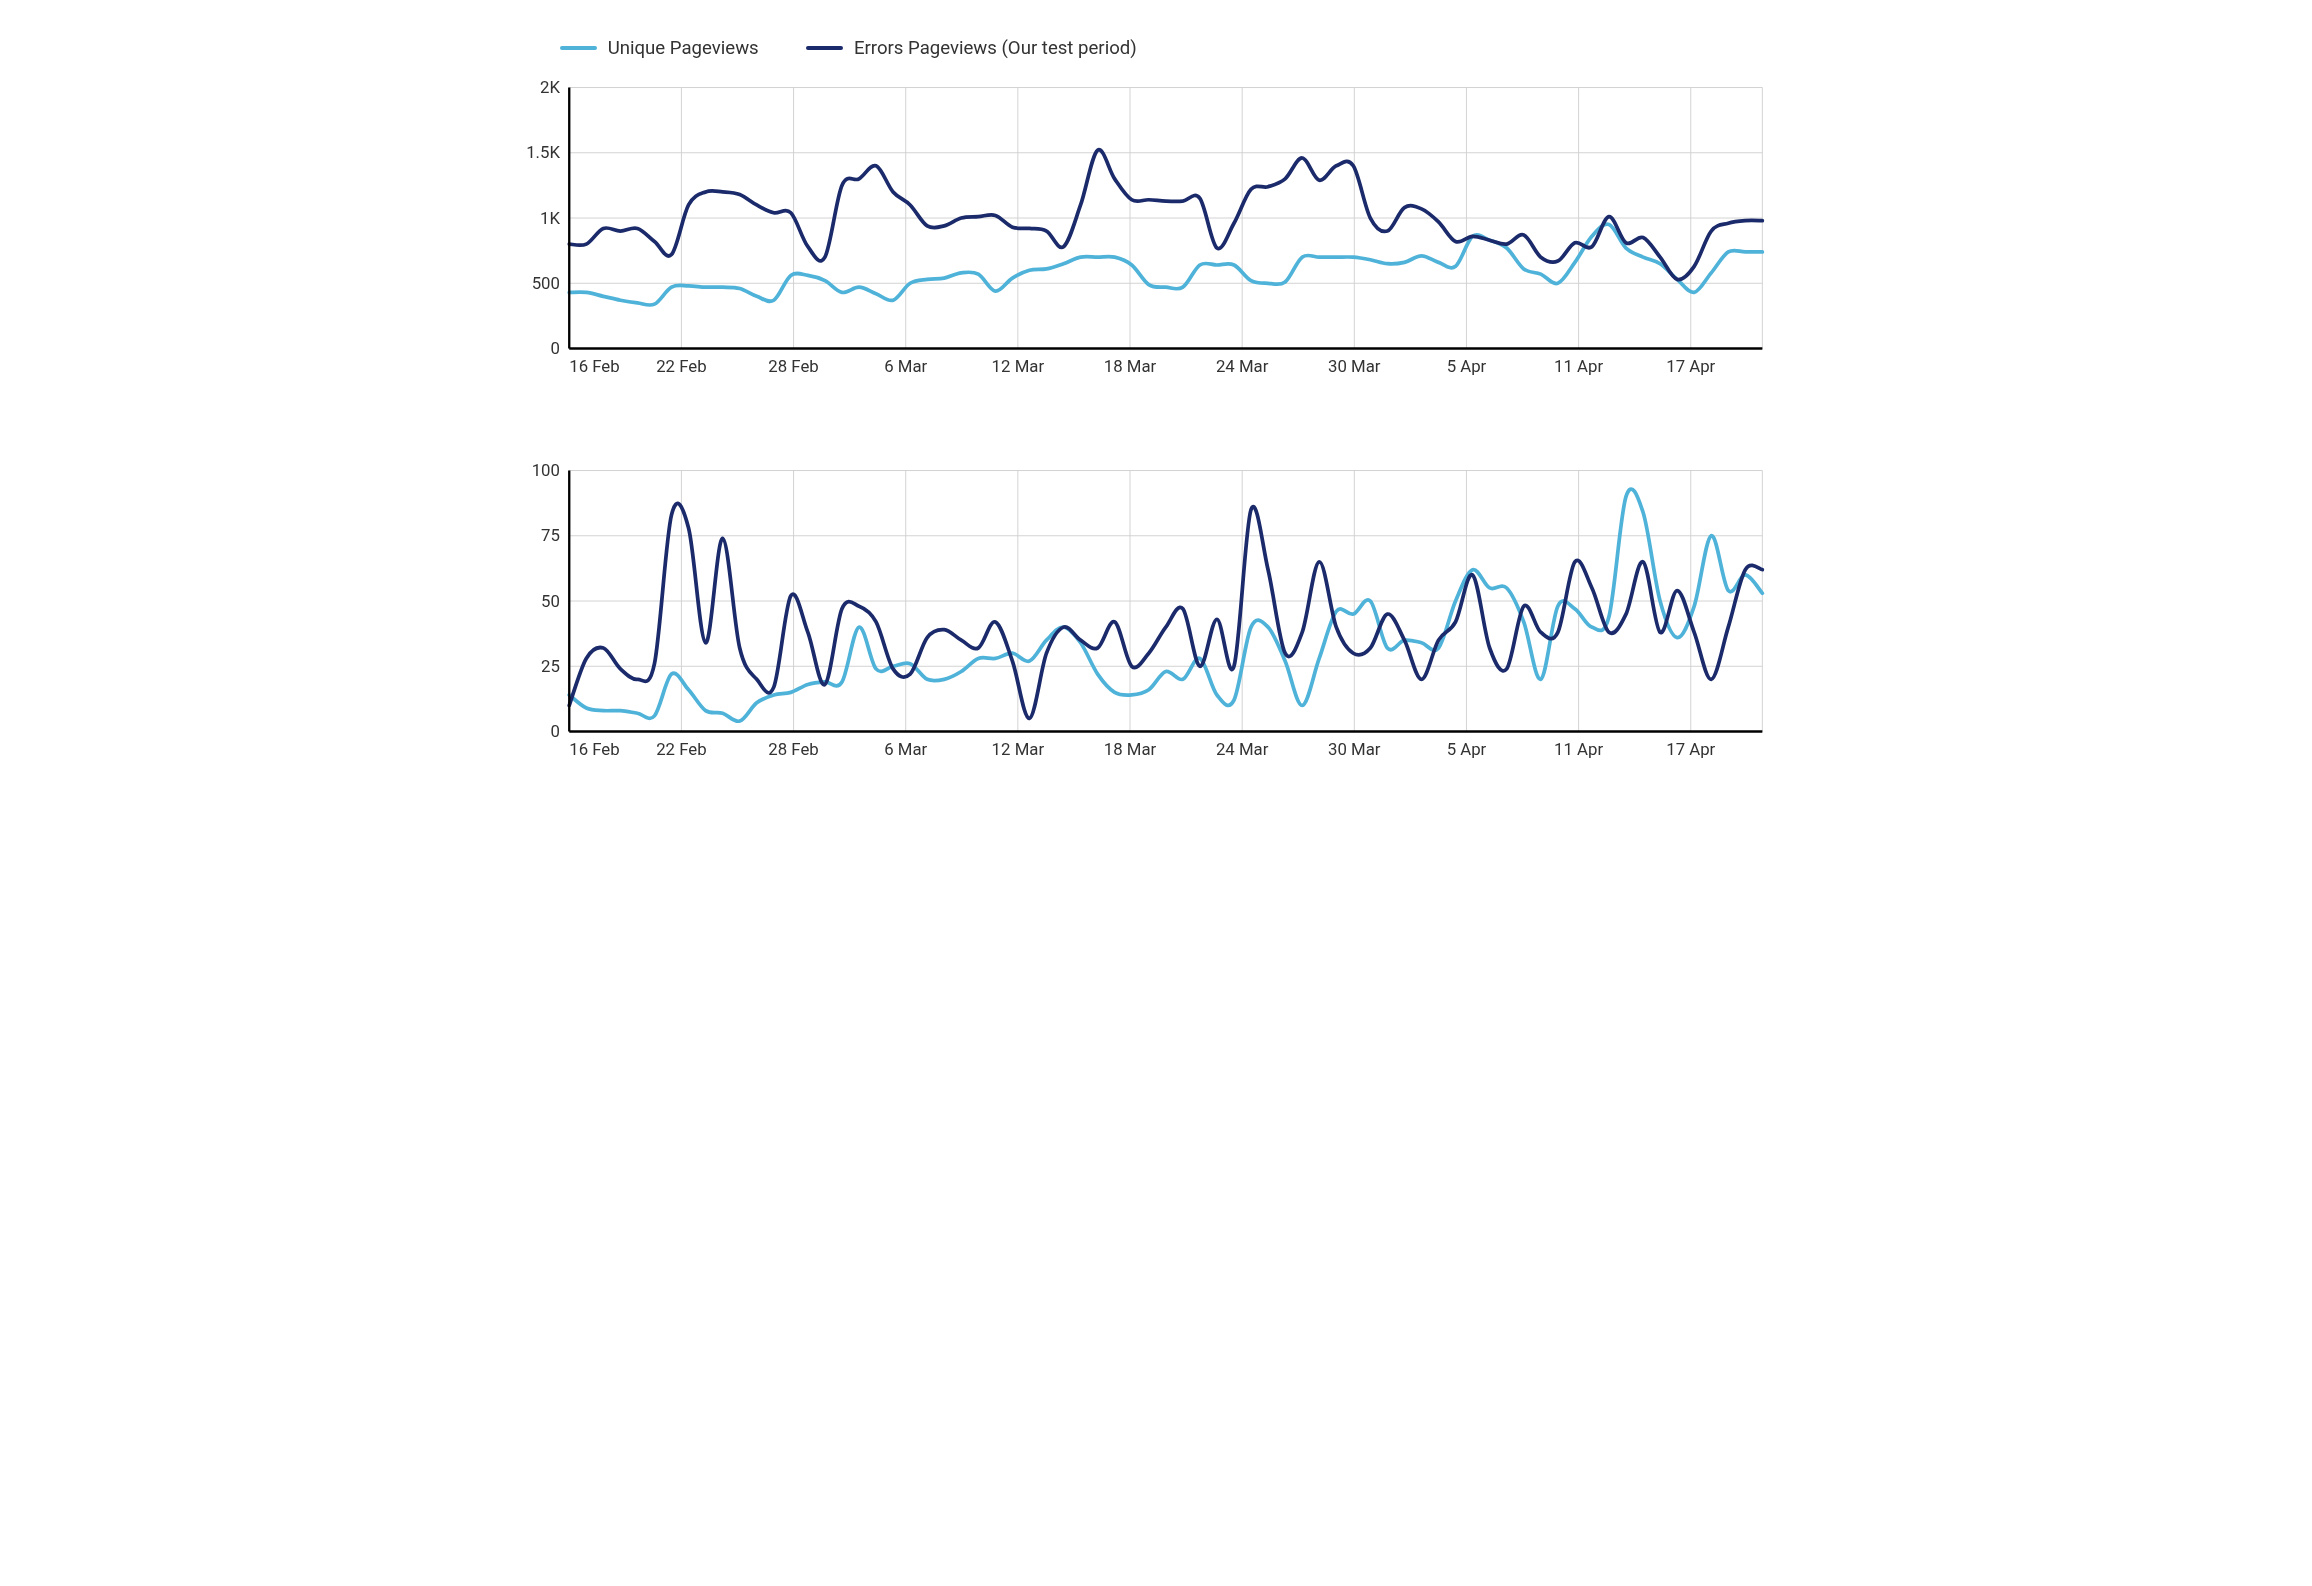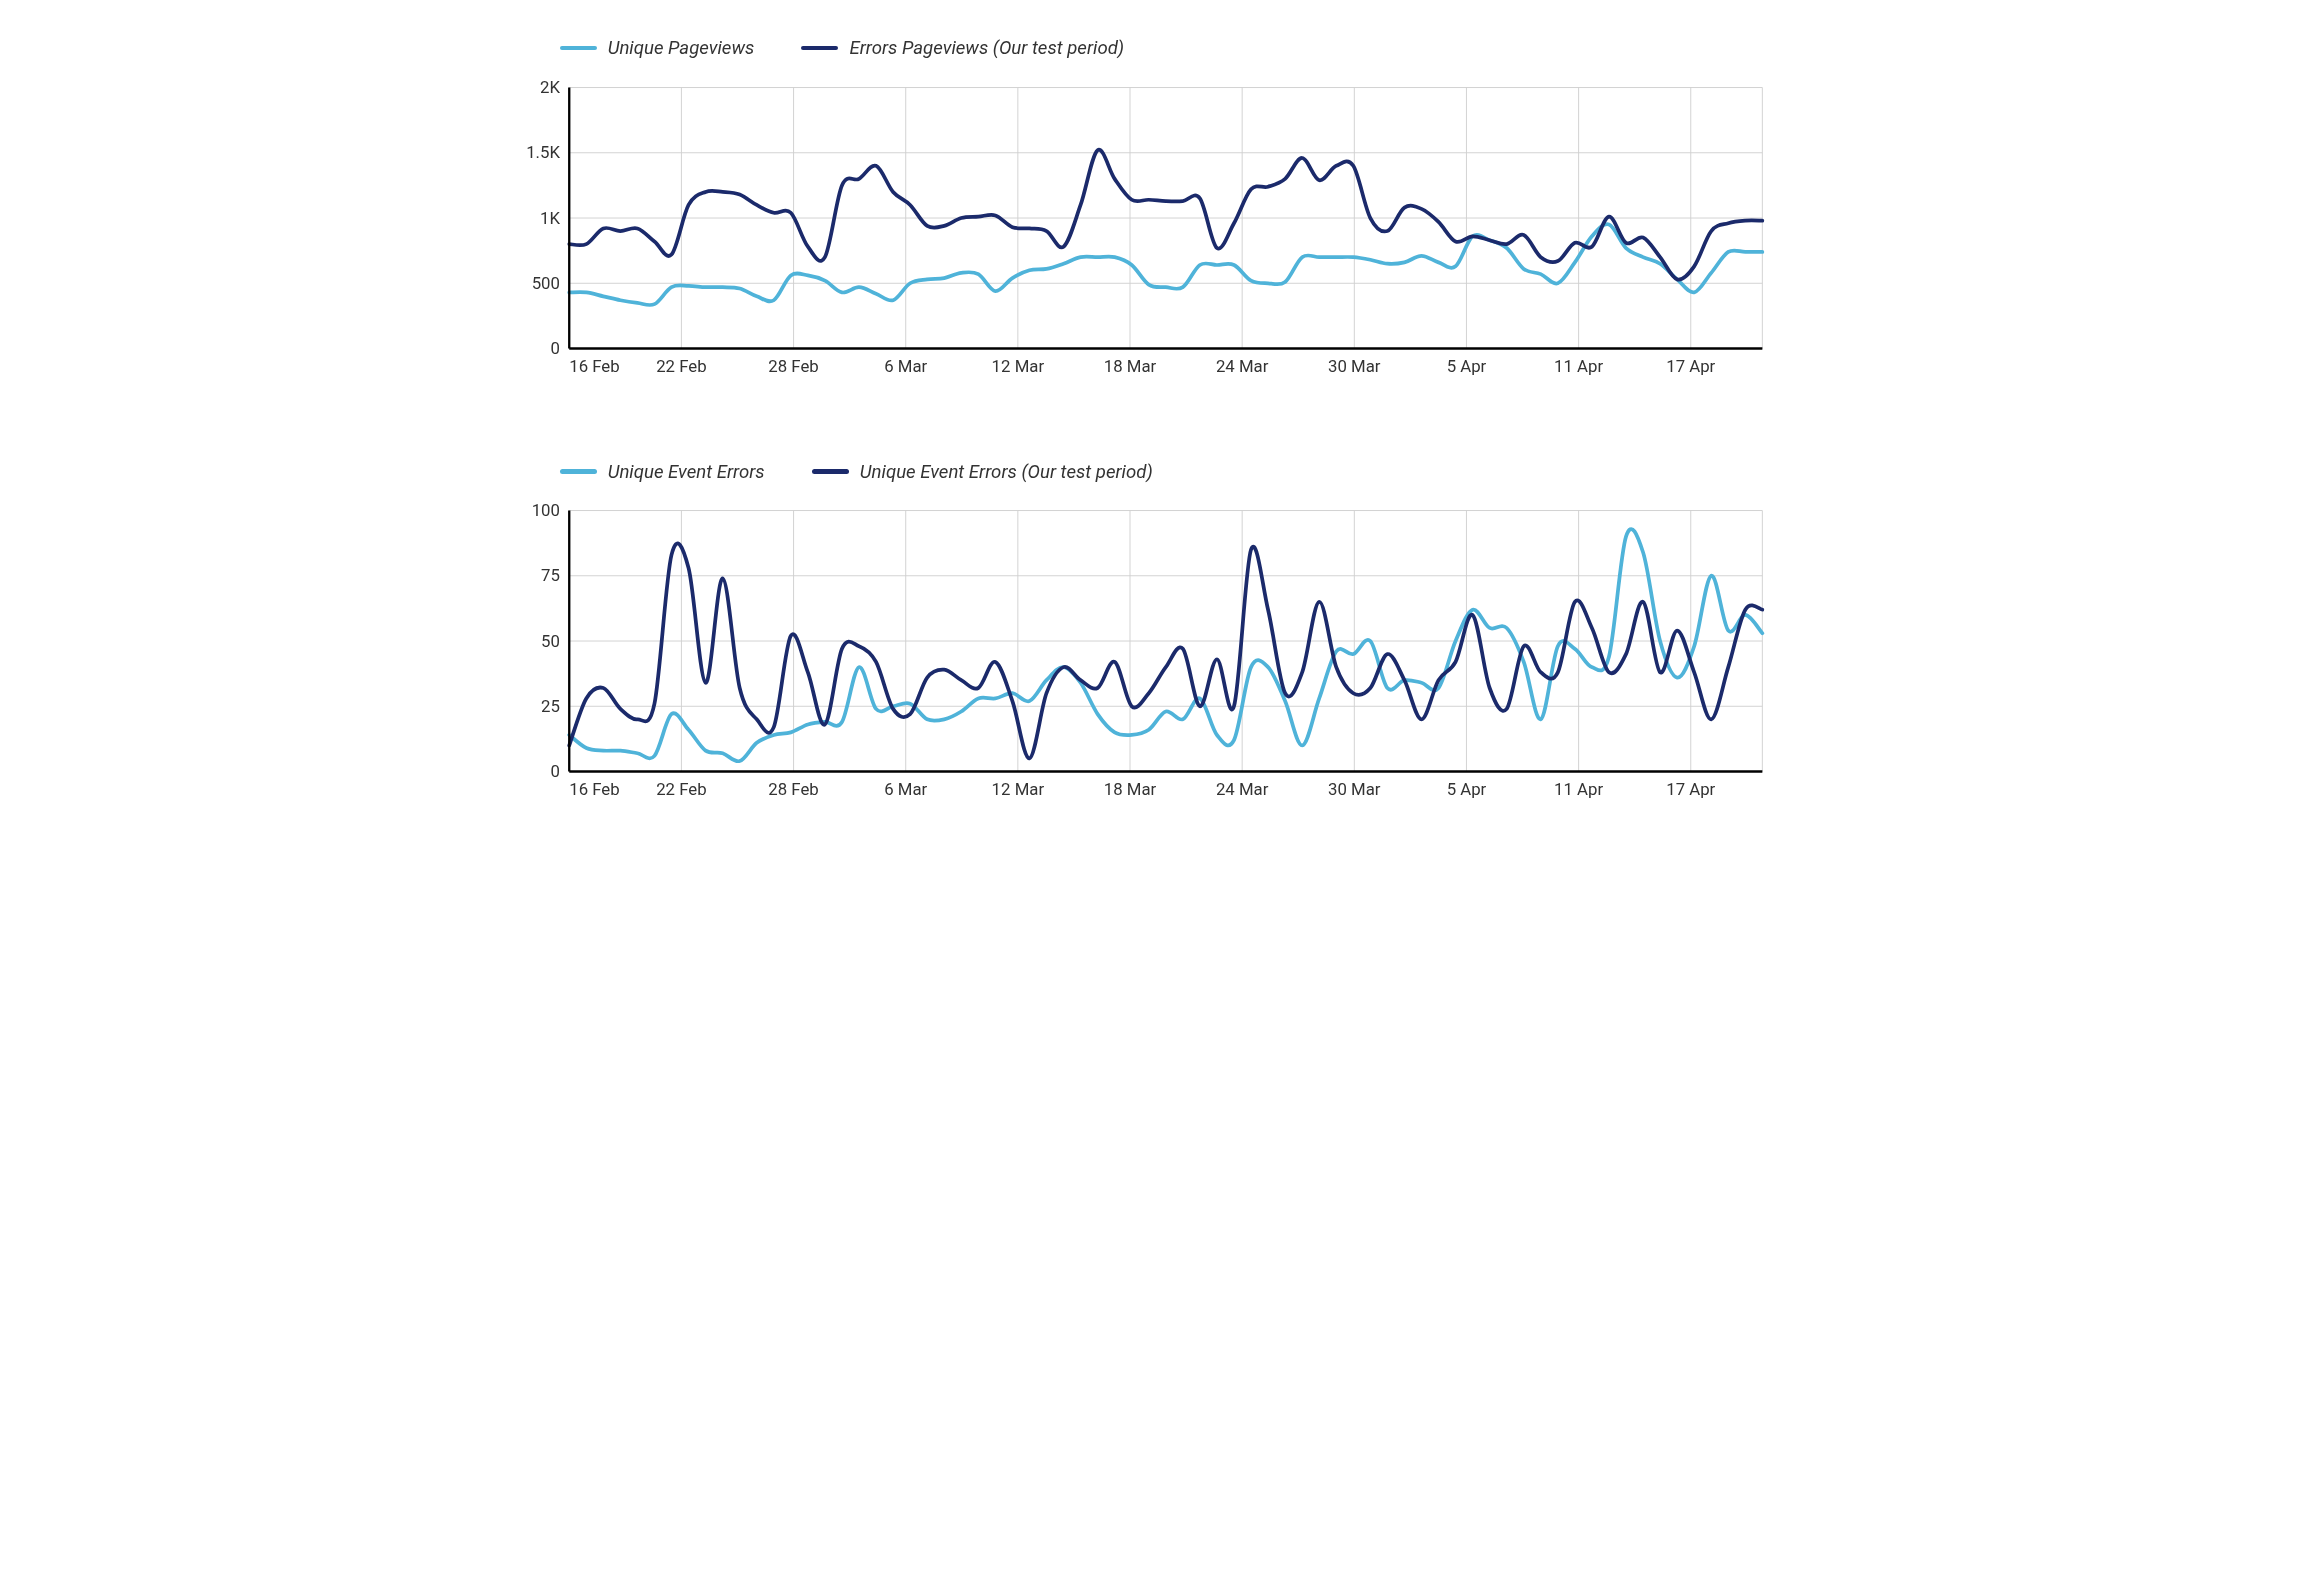--- a/index.html
+++ b/index.html
@@ -22,21 +22,20 @@
     gap: 47px;
     padding-left: 56px;
     margin-bottom: 18.6px;
     font-size: 18.6px;
     color: #333;
   }
   .legend-item {
     display: flex;
     align-items: center;
     gap: 11.2px;
-    font-style: italic;
   }
   .legend-swatch {
     width: 37px;
     height: 4.7px;
     border-radius: 2.8px;
   }
   .chart-svg {
     display: block;
   }
   .axis-label {
@@ -109,30 +108,20 @@
           <text x="1203.1999999999998" y="305" text-anchor="middle" class="axis-label">17 Apr</text>
           <line x1="1280" x2="1280" y1="0" y2="280" class="grid-line"></line>
           <path d="M 0 219.8 C 3.05 219.80, 12.19 219.10, 18.29 219.80 C 24.38 220.50, 30.48 222.60, 36.57 224.00 C 42.67 225.40, 48.76 227.03, 54.86 228.20 C 60.95 229.37, 67.05 230.30, 73.14 231.00 C 79.24 231.70, 85.33 235.20, 91.43 232.40 C 97.52 229.60, 103.62 217.47, 109.71 214.20 C 115.81 210.93, 121.90 212.80, 128.00 212.80 C 134.10 212.80, 140.19 213.97, 146.29 214.20 C 152.38 214.43, 158.48 213.97, 164.57 214.20 C 170.67 214.43, 176.76 213.97, 182.86 215.60 C 188.95 217.23, 195.05 221.90, 201.14 224.00 C 207.24 226.10, 213.33 231.93, 219.43 228.20 C 225.52 224.47, 231.62 206.03, 237.71 201.60 C 243.81 197.17, 249.90 200.67, 256.00 201.60 C 262.10 202.53, 268.19 204.17, 274.29 207.20 C 280.38 210.23, 286.48 218.63, 292.57 219.80 C 298.67 220.97, 304.76 213.97, 310.86 214.20 C 316.95 214.43, 323.05 218.87, 329.14 221.20 C 335.24 223.53, 341.33 230.07, 347.43 228.20 C 353.52 226.33, 359.62 213.73, 365.71 210.00 C 371.81 206.27, 377.90 206.73, 384.00 205.80 C 390.10 204.87, 396.19 205.57, 402.29 204.40 C 408.38 203.23, 414.48 199.50, 420.57 198.80 C 426.67 198.10, 432.76 196.93, 438.86 200.20 C 444.95 203.47, 451.05 217.70, 457.14 218.40 C 463.24 219.10, 469.33 208.13, 475.43 204.40 C 481.52 200.67, 487.62 197.63, 493.71 196.00 C 499.81 194.37, 505.90 195.77, 512.00 194.60 C 518.10 193.43, 524.19 191.10, 530.29 189.00 C 536.38 186.90, 542.48 183.17, 548.57 182.00 C 554.67 180.83, 560.76 182.00, 566.86 182.00 C 572.95 182.00, 579.05 180.60, 585.14 182.00 C 591.24 183.40, 597.33 185.50, 603.43 190.40 C 609.52 195.30, 615.62 207.43, 621.71 211.40 C 627.81 215.37, 633.90 213.73, 640.00 214.20 C 646.10 214.67, 652.19 218.17, 658.29 214.20 C 664.38 210.23, 670.48 194.37, 676.57 190.40 C 682.67 186.43, 688.76 190.40, 694.86 190.40 C 700.95 190.40, 707.05 187.60, 713.14 190.40 C 719.24 193.20, 725.33 203.93, 731.43 207.20 C 737.52 210.47, 743.62 209.77, 749.71 210.00 C 755.81 210.23, 761.90 213.27, 768.00 208.60 C 774.10 203.93, 780.19 186.43, 786.29 182.00 C 792.38 177.57, 798.48 182.00, 804.57 182.00 C 810.67 182.00, 816.76 182.00, 822.86 182.00 C 828.95 182.00, 835.05 181.53, 841.14 182.00 C 847.24 182.47, 853.33 183.63, 859.43 184.80 C 865.52 185.97, 871.62 188.53, 877.71 189.00 C 883.81 189.47, 889.90 189.00, 896.00 187.60 C 902.10 186.20, 908.19 180.60, 914.29 180.60 C 920.38 180.60, 926.48 185.73, 932.57 187.60 C 938.67 189.47, 944.76 196.47, 950.86 191.80 C 956.95 187.13, 963.05 164.27, 969.14 159.60 C 975.24 154.93, 981.33 161.70, 987.43 163.80 C 993.52 165.90, 999.62 167.07, 1005.71 172.20 C 1011.81 177.33, 1017.90 189.93, 1024.00 194.60 C 1030.10 199.27, 1036.19 197.63, 1042.29 200.20 C 1048.38 202.77, 1054.48 212.10, 1060.57 210.00 C 1066.67 207.90, 1072.76 196.00, 1078.86 187.60 C 1084.95 179.20, 1091.05 166.37, 1097.14 159.60 C 1103.24 152.83, 1109.33 144.90, 1115.43 147.00 C 1121.52 149.10, 1127.62 166.37, 1133.71 172.20 C 1139.81 178.03, 1145.90 179.20, 1152.00 182.00 C 1158.10 184.80, 1164.19 185.03, 1170.29 189.00 C 1176.38 192.97, 1182.48 200.67, 1188.57 205.80 C 1194.67 210.93, 1200.76 220.97, 1206.86 219.80 C 1212.95 218.63, 1219.05 206.03, 1225.14 198.80 C 1231.24 191.57, 1237.33 180.13, 1243.43 176.40 C 1249.52 172.67, 1255.62 176.40, 1261.71 176.40 C 1267.81 176.40, 1276.95 176.40, 1280.00 176.40" class="series-line" stroke="#4FB3D9"></path>
           <path d="M 0 168 C 3.05 168.00, 12.19 170.80, 18.29 168.00 C 24.38 165.20, 30.48 153.53, 36.57 151.20 C 42.67 148.87, 48.76 154.00, 54.86 154.00 C 60.95 154.00, 67.05 149.33, 73.14 151.20 C 79.24 153.07, 85.33 160.53, 91.43 165.20 C 97.52 169.87, 103.62 185.73, 109.71 179.20 C 115.81 172.67, 121.90 137.20, 128.00 126.00 C 134.10 114.80, 140.19 114.33, 146.29 112.00 C 152.38 109.67, 158.48 111.53, 164.57 112.00 C 170.67 112.47, 176.76 112.47, 182.86 114.80 C 188.95 117.13, 195.05 122.73, 201.14 126.00 C 207.24 129.27, 213.33 133.00, 219.43 134.40 C 225.52 135.80, 231.62 128.33, 237.71 134.40 C 243.81 140.47, 249.90 162.87, 256.00 170.80 C 262.10 178.73, 268.19 192.97, 274.29 182.00 C 280.38 171.03, 286.48 119.00, 292.57 105.00 C 298.67 91.00, 304.76 101.50, 310.86 98.00 C 316.95 94.50, 323.05 81.67, 329.14 84.00 C 335.24 86.33, 341.33 105.00, 347.43 112.00 C 353.52 119.00, 359.62 119.93, 365.71 126.00 C 371.81 132.07, 377.90 144.67, 384.00 148.40 C 390.10 152.13, 396.19 149.80, 402.29 148.40 C 408.38 147.00, 414.48 141.63, 420.57 140.00 C 426.67 138.37, 432.76 139.07, 438.86 138.60 C 444.95 138.13, 451.05 135.33, 457.14 137.20 C 463.24 139.07, 469.33 147.47, 475.43 149.80 C 481.52 152.13, 487.62 150.50, 493.71 151.20 C 499.81 151.90, 505.90 150.73, 512.00 154.00 C 518.10 157.27, 524.19 175.47, 530.29 170.80 C 536.38 166.13, 542.48 143.27, 548.57 126.00 C 554.67 108.73, 560.76 71.87, 566.86 67.20 C 572.95 62.53, 579.05 89.13, 585.14 98.00 C 591.24 106.87, 597.33 116.67, 603.43 120.40 C 609.52 124.13, 615.62 120.17, 621.71 120.40 C 627.81 120.63, 633.90 121.57, 640.00 121.80 C 646.10 122.03, 652.19 122.27, 658.29 121.80 C 664.38 121.33, 670.48 110.60, 676.57 119.00 C 682.67 127.40, 688.76 167.77, 694.86 172.20 C 700.95 176.63, 707.05 156.10, 713.14 145.60 C 719.24 135.10, 725.33 115.73, 731.43 109.20 C 737.52 102.67, 743.62 108.27, 749.71 106.40 C 755.81 104.53, 761.90 103.13, 768.00 98.00 C 774.10 92.87, 780.19 75.37, 786.29 75.60 C 792.38 75.83, 798.48 98.00, 804.57 99.40 C 810.67 100.80, 816.76 86.57, 822.86 84.00 C 828.95 81.43, 835.05 74.67, 841.14 84.00 C 847.24 93.33, 853.33 128.33, 859.43 140.00 C 865.52 151.67, 871.62 155.87, 877.71 154.00 C 883.81 152.13, 889.90 132.77, 896.00 128.80 C 902.10 124.83, 908.19 127.63, 914.29 130.20 C 920.38 132.77, 926.48 138.37, 932.57 144.20 C 938.67 150.03, 944.76 162.63, 950.86 165.20 C 956.95 167.77, 963.05 159.83, 969.14 159.60 C 975.24 159.37, 981.33 162.40, 987.43 163.80 C 993.52 165.20, 999.62 168.93, 1005.71 168.00 C 1011.81 167.07, 1017.90 155.87, 1024.00 158.20 C 1030.10 160.53, 1036.19 177.33, 1042.29 182.00 C 1048.38 186.67, 1054.48 188.77, 1060.57 186.20 C 1066.67 183.63, 1072.76 169.17, 1078.86 166.60 C 1084.95 164.03, 1091.05 175.47, 1097.14 170.80 C 1103.24 166.13, 1109.33 139.30, 1115.43 138.60 C 1121.52 137.90, 1127.62 162.87, 1133.71 166.60 C 1139.81 170.33, 1145.90 158.43, 1152.00 161.00 C 1158.10 163.57, 1164.19 174.53, 1170.29 182.00 C 1176.38 189.47, 1182.48 204.17, 1188.57 205.80 C 1194.67 207.43, 1200.76 200.43, 1206.86 191.80 C 1212.95 183.17, 1219.05 161.70, 1225.14 154.00 C 1231.24 146.30, 1237.33 147.47, 1243.43 145.60 C 1249.52 143.73, 1255.62 143.27, 1261.71 142.80 C 1267.81 142.33, 1276.95 142.80, 1280.00 142.80" class="series-line" stroke="#1B2A6B"></path>
           <line x1="0" x2="1280" y1="280" y2="280" class="axis-line"></line>
           <line x1="0" x2="0" y1="0" y2="280" class="axis-line"></line>
         </g>
       </svg>
     </div>
     <div class="chart-block">
-      <div class="legend">
-        <div class="legend-item">
-          <span class="legend-swatch" style="background: rgb(79, 179, 217);"></span>
-          <span>Unique Event Errors</span>
-        </div>
-        <div class="legend-item">
-          <span class="legend-swatch" style="background: rgb(27, 42, 107);"></span>
-          <span>Unique Event Errors (Our test period)</span>
-        </div>
-      </div>
       <svg class="chart-svg" width="1277" height="308" viewBox="0 0 1370 330">
         <g transform="translate(70,10)">
           <line x1="0" x2="1280" y1="280" y2="280" class="grid-line"></line>
           <text x="-10" y="286" text-anchor="end" class="axis-label">0</text>
           <line x1="0" x2="1280" y1="210" y2="210" class="grid-line"></line>
           <text x="-10" y="216" text-anchor="end" class="axis-label">25</text>
           <line x1="0" x2="1280" y1="140" y2="140" class="grid-line"></line>
           <text x="-10" y="146" text-anchor="end" class="axis-label">50</text>
           <line x1="0" x2="1280" y1="70" y2="70" class="grid-line"></line>
           <text x="-10" y="76" text-anchor="end" class="axis-label">75</text>

